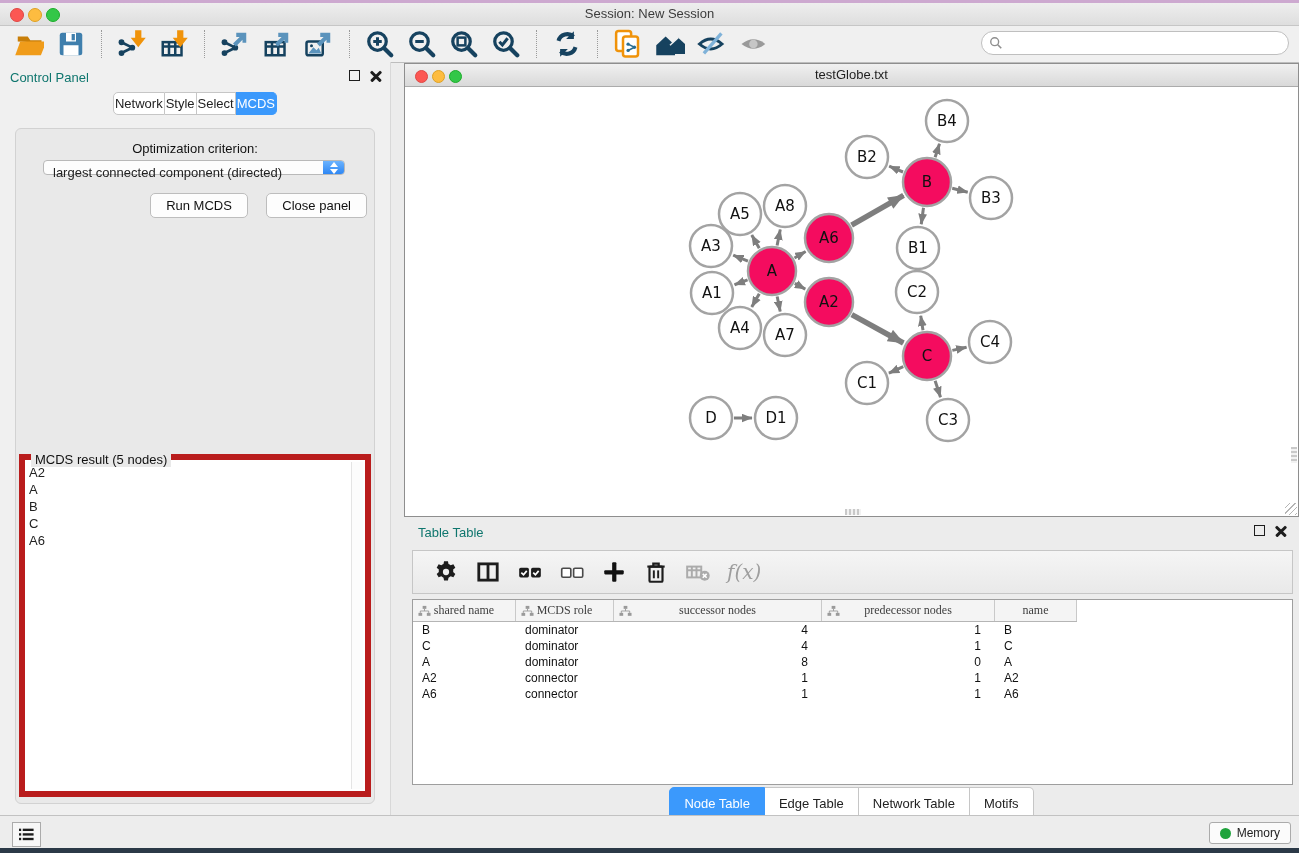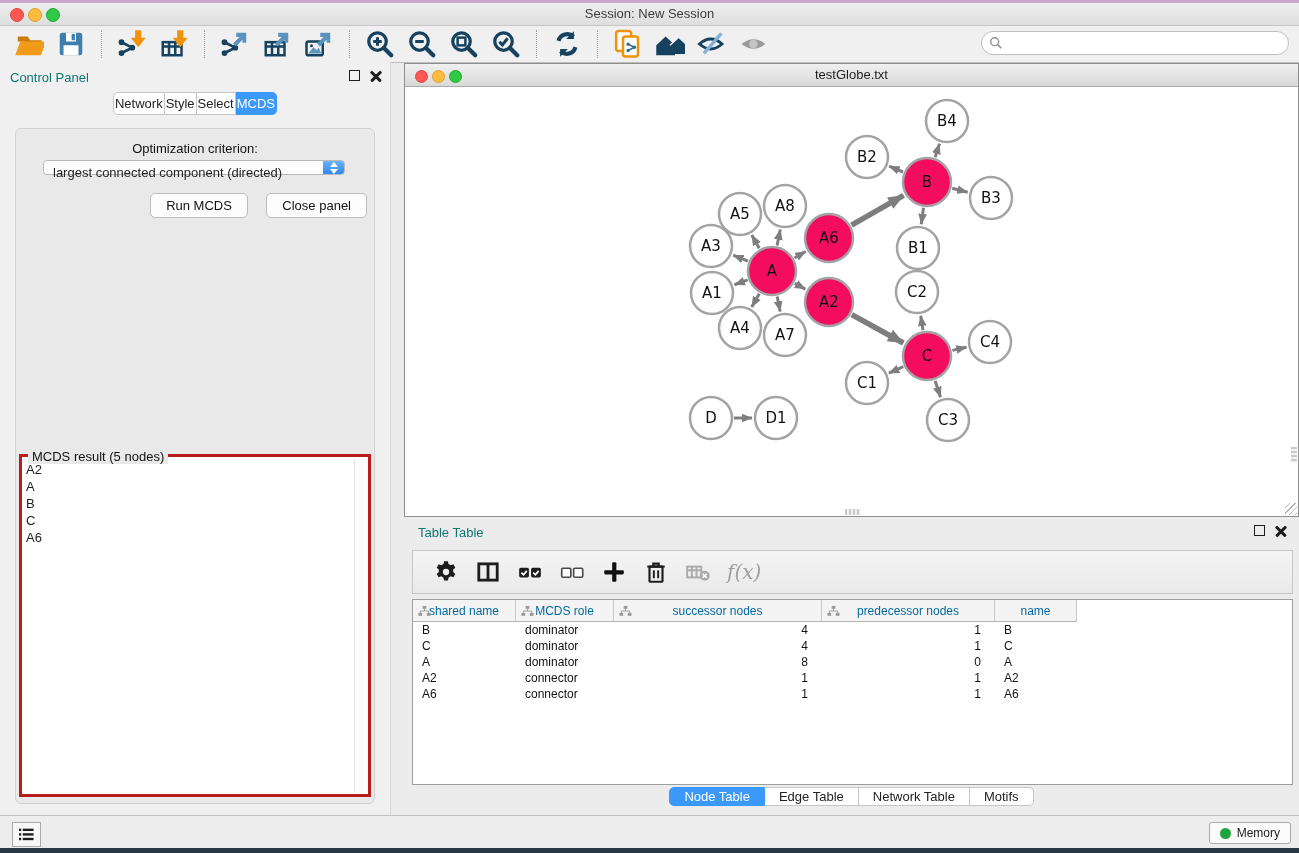--- a/index.html
+++ b/index.html
@@ -49,21 +49,21 @@
               padding-left:9px;box-sizing:border-box;}
   .select-stepper{position:absolute;right:0;top:0;bottom:0;width:21px;border-radius:0 3px 3px 0;
               background:linear-gradient(#6CB3FE,#2E87F4);display:flex;flex-direction:column;
               align-items:center;justify-content:center;gap:2px;}
   .select-stepper i{width:0;height:0;border-left:4px solid transparent;border-right:4px solid transparent;}
   .select-stepper .up{border-bottom:5px solid #fff;}
   .select-stepper .down{border-top:5px solid #fff;}
   .btn-row{position:absolute;top:64px;left:0;right:0;text-align:right;}
   .btn{display:inline-block;margin:0 7px;padding:4px 15px;background:#FDFDFD;border:1px solid #BDBDBD;
        border-radius:5px;font-size:13px;color:#111;}
-  .result-group{position:absolute;left:3px;right:3px;top:325px;bottom:6px;border:3px solid #b91c1c;
+  .result-group{position:absolute;left:3px;right:3px;top:325px;bottom:6px;border:6px solid #b91c1c;
        background:#fff;margin:0;padding:0;}
   .result-legend{position:absolute;top:-8px;left:6px;background:#E9E9E9;padding:0 4px;font-size:13px;color:#111;}
   .result-list{position:absolute;inset:2px 14px 2px 2px;font-size:13px;line-height:17px;padding:2px 2px;}
   .result-scroll{position:absolute;top:2px;bottom:2px;right:2px;width:11px;background:#FCFCFC;
        border-left:1px solid #E4E4E4;}
   
   .network-frame{position:absolute;left:404px;top:63px;width:893px;height:452px;border:1px solid #8E8E8E;
        background:#fff;}
   .nf-titlebar{position:relative;height:22px;background:linear-gradient(#F0F0F0,#D9D9D9);
        border-bottom:1px solid #ABABAB;}
@@ -82,26 +82,26 @@
   .tp-toolbar{position:absolute;left:8px;right:6px;top:33px;height:44px;
        background:linear-gradient(#F5F5F5,#E9E9E9);border:1px solid #C6C6C6;display:flex;
        align-items:center;padding-left:12px;box-sizing:border-box;}
   .tp-icon{width:26px;height:26px;margin:0 8px;}
   .tp-icon svg{width:100%;height:100%;}
   .fx{font-family:"DejaVu Serif",serif;font-style:italic;font-size:20px;color:#9E9E9E;margin-left:8px;}
   .tp-table{position:absolute;left:8px;right:6px;top:82px;height:184px;background:#fff;
        border:1px solid #9E9E9E;overflow:hidden;}
   .th-row{display:flex;height:21px;background:#F4F4F4;border-bottom:1px solid #B5B5B5;width:664px;}
   .th-cell{position:relative;border-right:1px solid #C9C9C9;display:flex;align-items:center;
-       justify-content:center;font-size:12px;color:#0369a1;box-sizing:border-box;}
+       justify-content:center;font-size:12px;color:#404040;box-sizing:border-box;font-family:Liberation Serif, serif;}
   .th-cell svg{position:absolute;left:5px;width:13px;height:12px;}
   .tr-row{display:flex;height:16px;align-items:center;font-size:12px;color:#111;}
   .td{box-sizing:border-box;overflow:hidden;white-space:nowrap;}
   .tp-tabs{position:absolute;left:0;right:0;top:270px;display:flex;justify-content:center;}
-  .tp-tabs .seg{padding:1px 14px;}
+  .tp-tabs .seg{padding:8px 14px;}
   
   .status-bar{position:absolute;left:0;right:0;top:815px;height:33px;background:#EDEDED;
        border-top:1px solid #C2C2C2;}
   .list-btn{position:absolute;left:12px;top:6px;width:27px;height:23px;border:1px solid #ABABAB;
        background:#F7F7F7;display:flex;align-items:center;justify-content:center;}
   .list-btn svg{width:17px;height:15px;}
   .memory-btn{position:absolute;right:8px;top:6px;height:22px;border:1px solid #ABABAB;border-radius:3px;
        background:#FBFBFB;display:flex;align-items:center;padding:0 10px;font-size:12px;box-sizing:border-box;}
   .mem-dot{width:11px;height:11px;border-radius:50%;margin-right:6px;}
   .desktop-bottom{position:absolute;left:0;right:0;top:848px;height:5px;background:#2B3947;}

